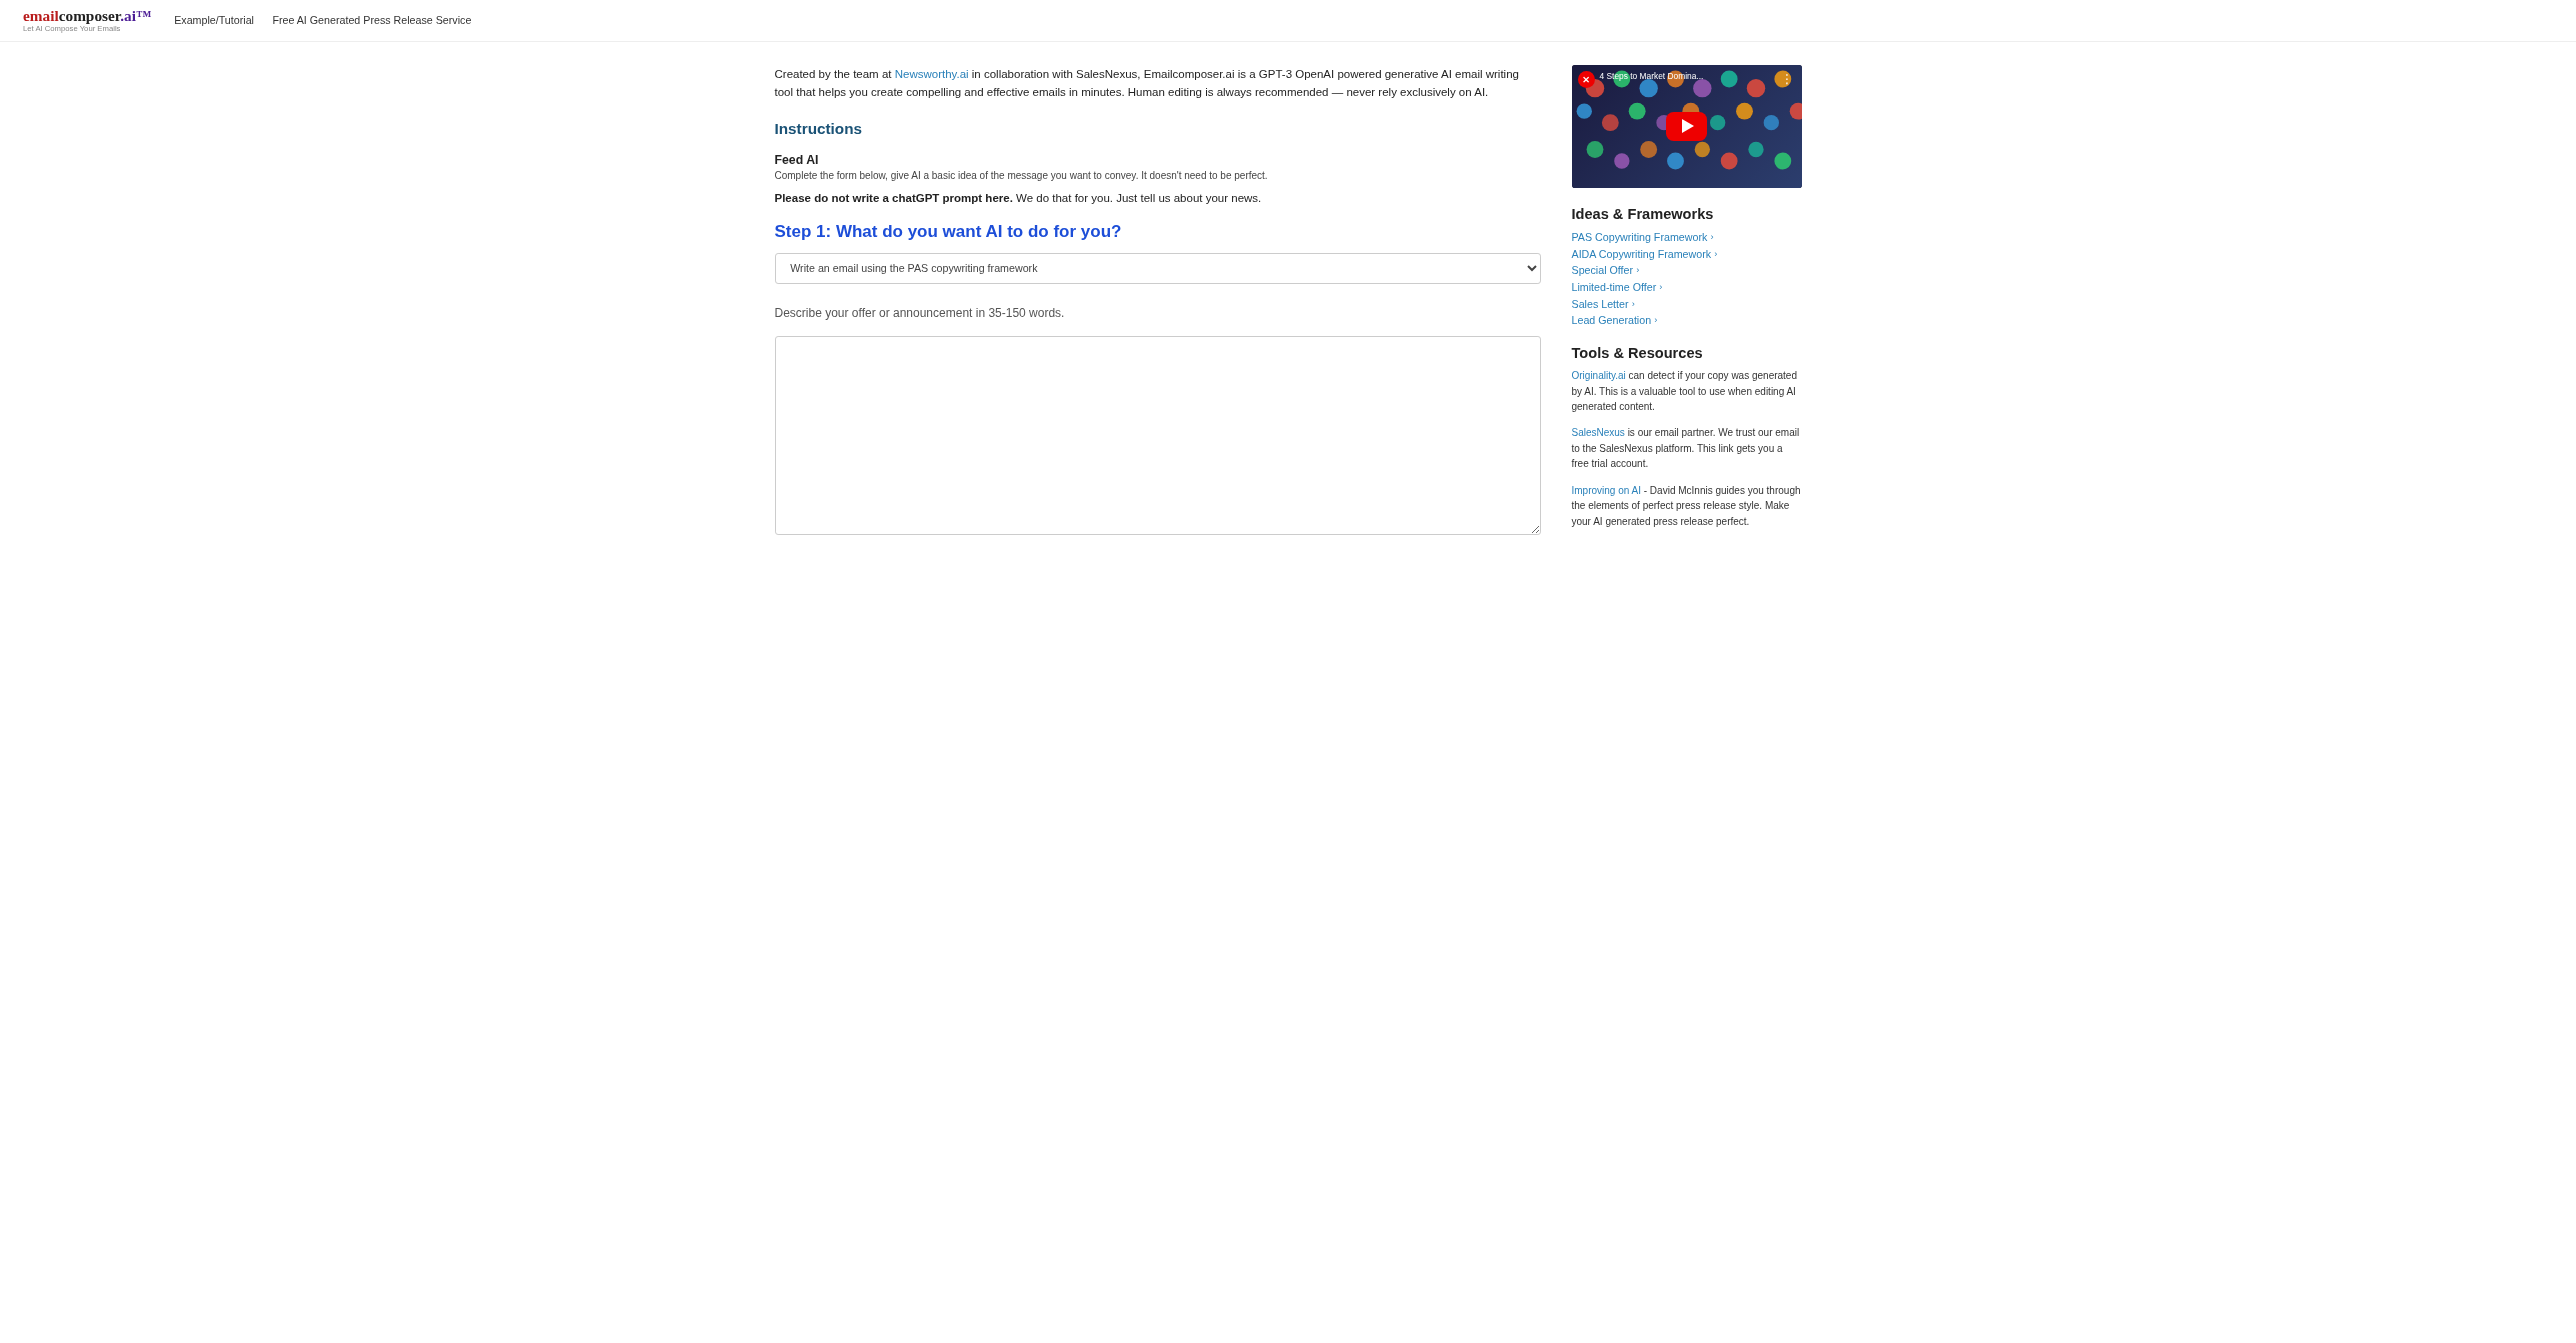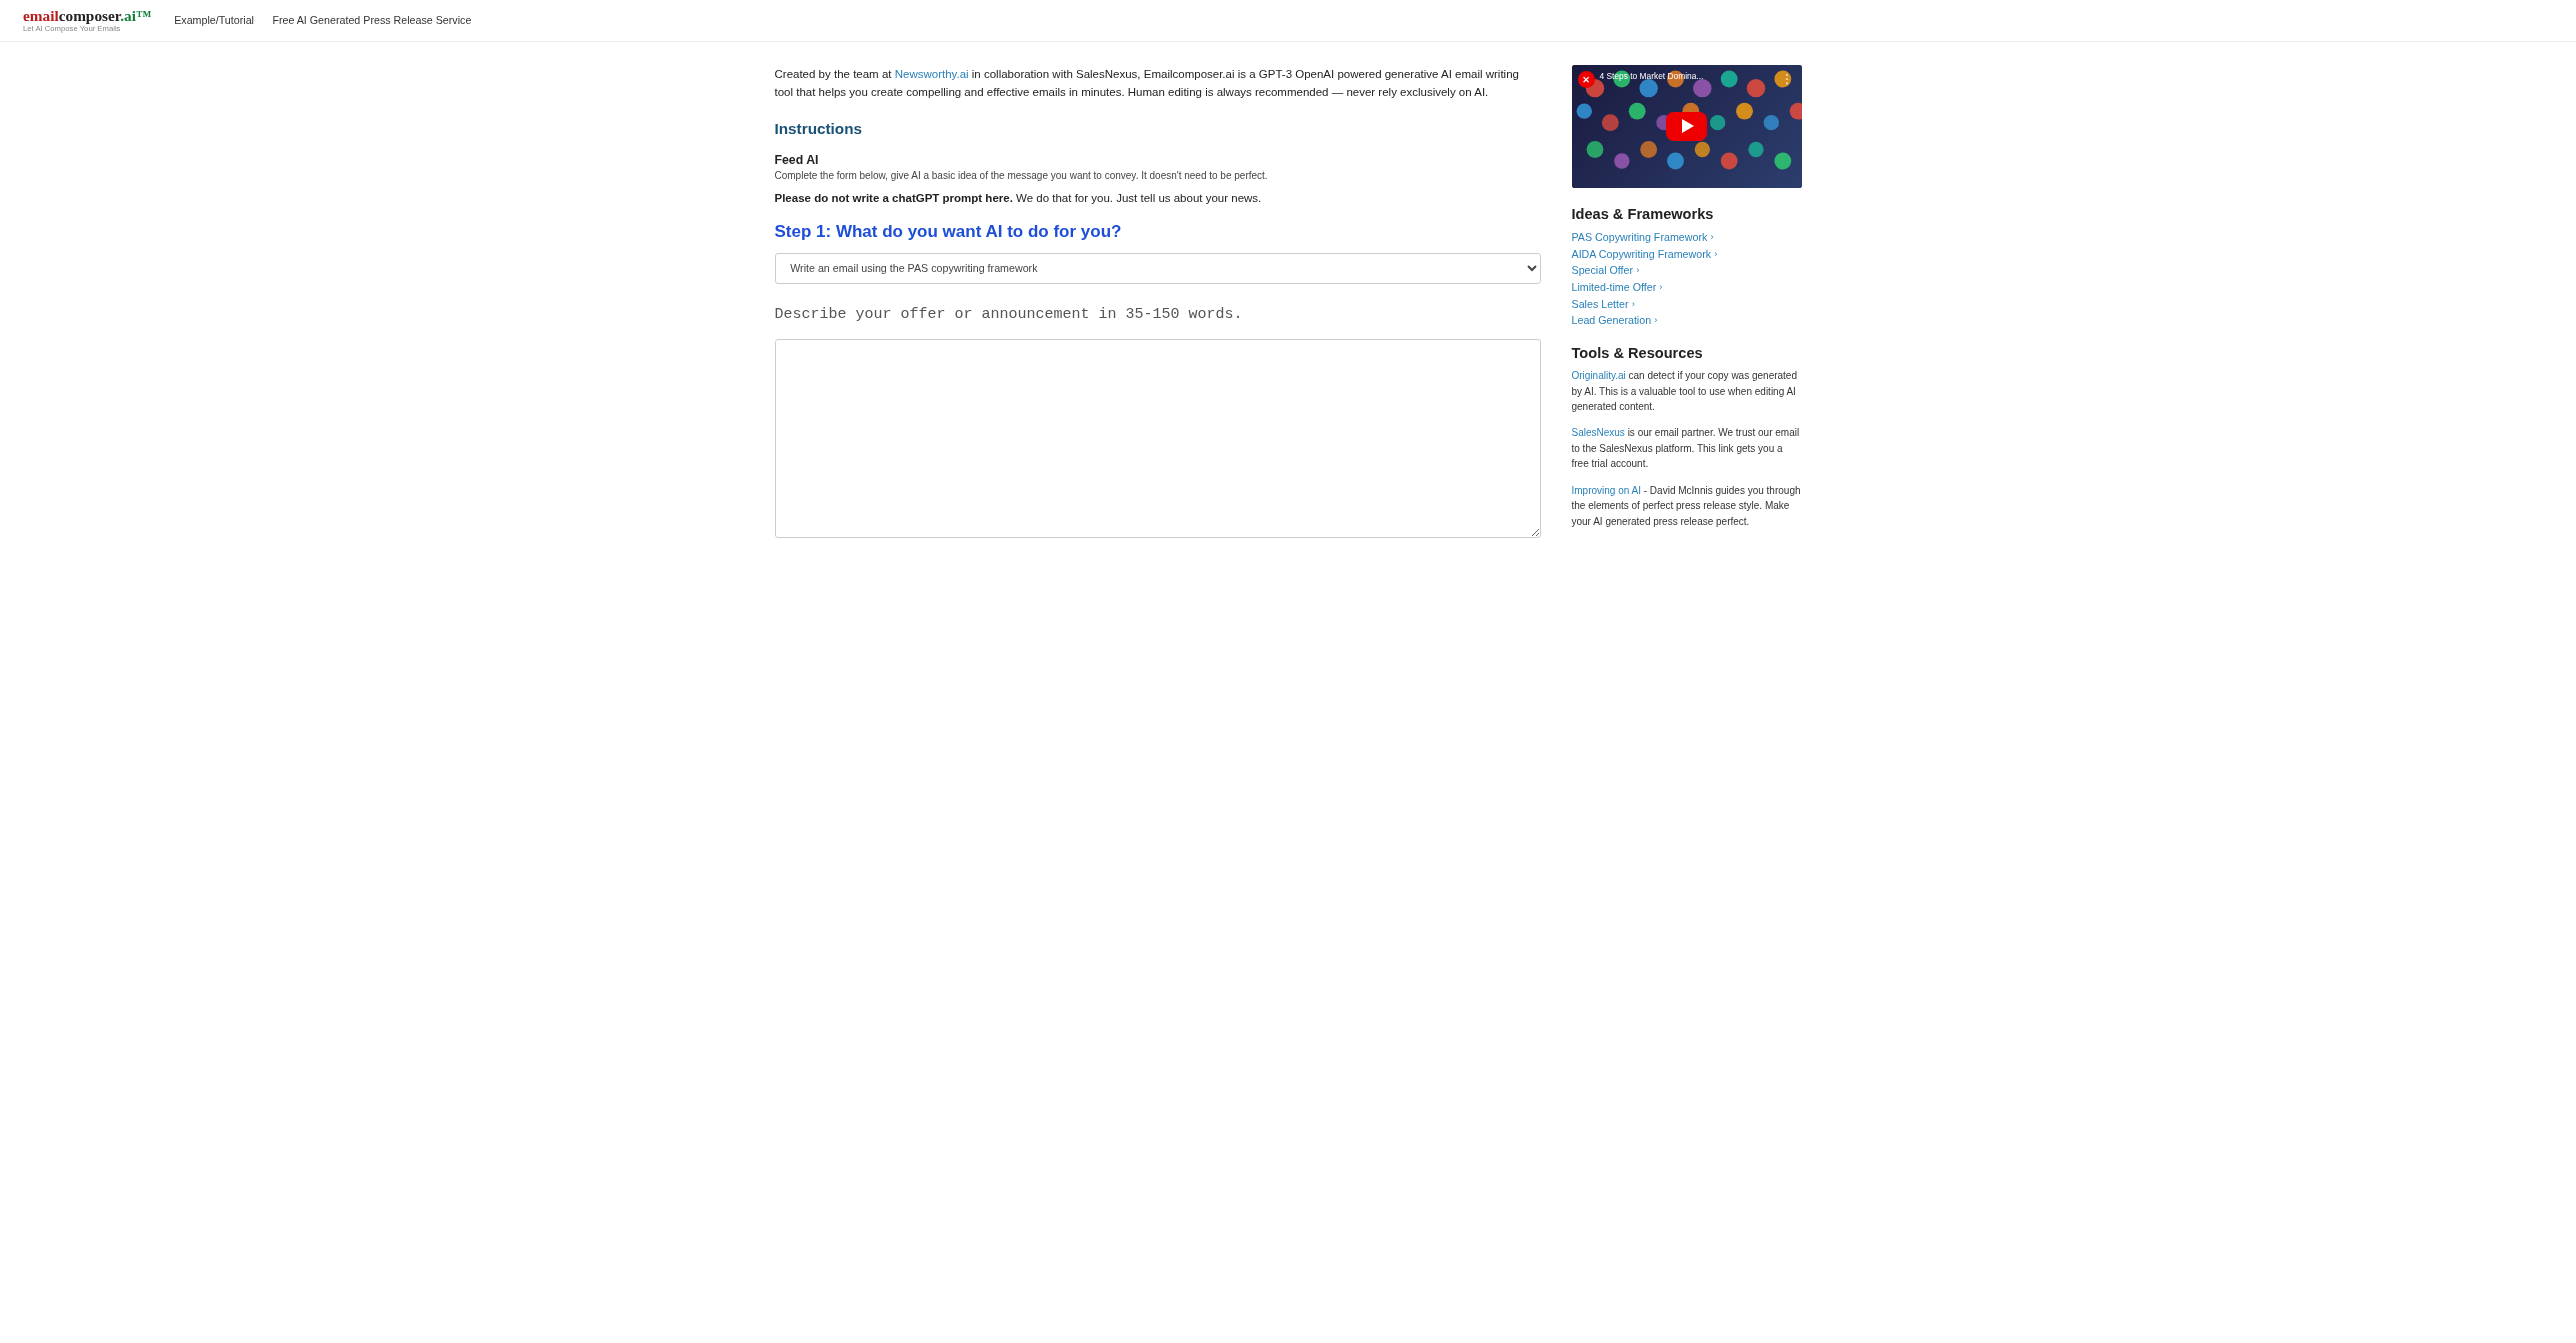--- a/index.html
+++ b/index.html
@@ -21,21 +21,21 @@
       display: flex;
       flex-direction: column;
       line-height: 1.1;
     }
     .logo-main {
       font-size: 15.3px;
       font-weight: bold;
     }
     .logo-email { color: #b91c1c; }
     .logo-composer { color: #222; }
-    .logo-ai { color: #15803d; }
+    .logo-ai { color: #4c1d95; }
     .logo-sub {
       font-size: 7.7px;
       color: #888;
       font-family: Arial, sans-serif;
     }
     .nav-links {
       display: flex;
       gap: 18.4px;
       font-family: Arial, sans-serif;
       font-size: 10.7px;
@@ -128,24 +128,24 @@
     }
 
     .step2-heading {
       color: #1a5276;
       font-size: 17px;
       font-weight: bold;
       margin-bottom: 4.6px;
       font-family: Arial, sans-serif;
     }
     .step2-sub {
-      font-size: 15px;
+      font-size: 12px;
       color: #555;
       margin-bottom: 16px;
-      font-family: Liberation Mono, monospace;
+      font-family: Liberation Sans, sans-serif;
     }
     .step2-textarea {
       width: 100%;
       min-height: 199px;
       border: 0.8px solid #ccc;
       border-radius: 3.1px;
       padding: 7.7px;
       font-size: 10.7px;
       font-family: Arial, sans-serif;
       resize: vertical;

